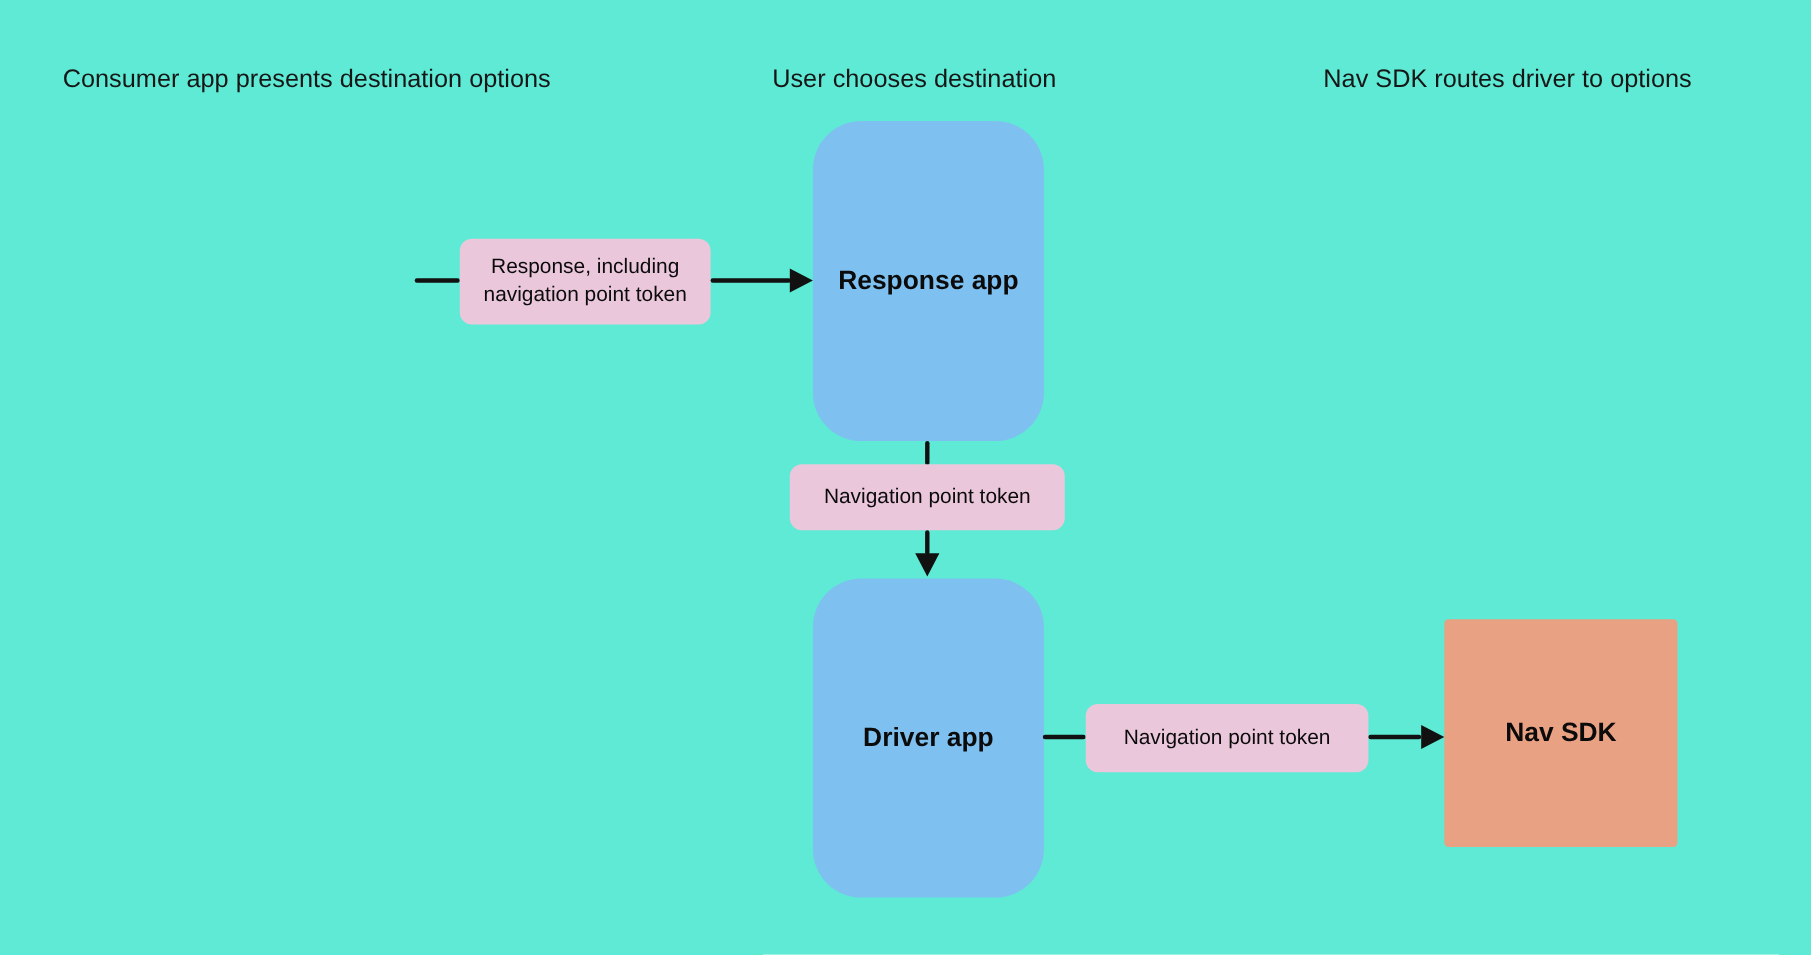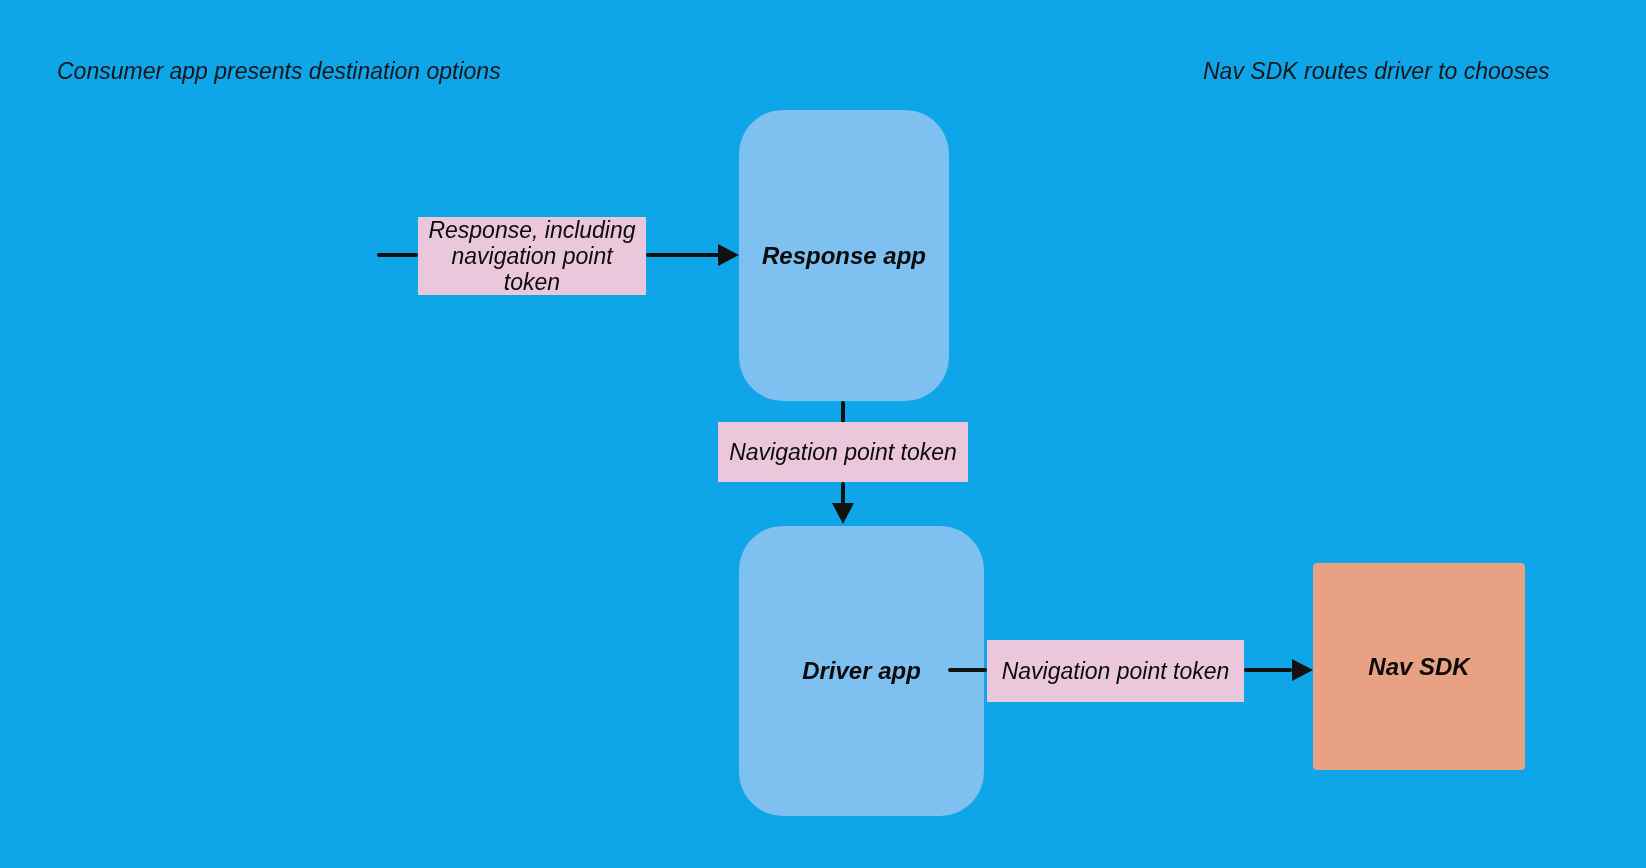--- a/index.html
+++ b/index.html
@@ -4,25 +4,24 @@
 <style>
   html, body {
     margin: 0;
     padding: 0;
     background: #ffffff;
   }
   .canvas {
     position: relative;
     width: 1646px;
     height: 868px;
-    background: #0ea5e9;
+    background: #5eead4;
     font-family: "Liberation Sans", sans-serif;
     color: #111111;
     overflow: hidden;
-    font-style: italic;
   }
   .phase-label {
     position: absolute;
     top: 57px;
     font-size: 23px;
     line-height: 28px;
     font-weight: 400;
     color: #161616;
     white-space: nowrap;
   }
@@ -31,32 +30,33 @@
     display: flex;
     align-items: center;
     justify-content: center;
     font-size: 24px;
     font-weight: 700;
     color: #0b0b0b;
     text-align: center;
   }
   .node--geocoding { left: 170px; top: 150px; width: 207px; height: 205px; border-radius: 42px; }
   .node--consumer  { left: 739px; top: 110px; width: 210px; height: 291px; border-radius: 44px; }
-  .node--driver    { left: 739px; top: 526px; width: 245px; height: 290px; border-radius: 44px; }
+  .node--driver    { left: 739px; top: 526px; width: 210px; height: 290px; border-radius: 44px; }
   .node--navsdk    { left: 1313px; top: 563px; width: 212px; height: 207px; border-radius: 4px; }
   .edge-label {
     position: absolute;
     display: flex;
     align-items: center;
     justify-content: center;
     text-align: center;
-    font-size: 23px;
+    font-size: 19px;
     line-height: 26px;
     font-weight: 400;
     color: #0b0b0b;
+    border-radius: 11px;
   }
   .edge-label--response { left: 418px; top: 217px; width: 228px; height: 78px; padding: 0 10px; box-sizing: border-box; }
   .edge-label--token2   { left: 718px; top: 422px; width: 250px; height: 60px; }
   .edge-label--token3   { left: 987px; top: 640px; width: 257px; height: 62px; }
   .h-line {
     position: absolute;
     height: 4px;
     background: #111111;
     border-radius: 2px;
   }
@@ -82,21 +82,22 @@
     border-right: 11px solid transparent;
     border-top: 21px solid #111111;
   }
 </style>
 </head>
 <body>
 
 <div class="canvas">
 
   <div class="phase-label" style="left:57px">Consumer app presents destination options</div>
-  <div class="phase-label" style="left:1203px">Nav SDK routes driver to chooses</div>
+  <div class="phase-label" style="left:702px">User chooses destination</div>
+  <div class="phase-label" style="left:1203px">Nav SDK routes driver to options</div>
 
   <div class="node node--consumer" style="background-color: rgb(126, 193, 240);">Response app</div>
   <div class="node node--driver" style="background-color: rgb(126, 193, 240);">Driver app</div>
   <div class="node node--navsdk" style="background-color: rgb(233, 161, 132);">Nav SDK</div>
 
   <div class="h-line" style="left:377px; top:253px; width:41px;"></div>
   <div class="edge-label edge-label--response" style="background-color: rgb(235, 199, 219);">Response, including navigation point token</div>
   <div class="h-line" style="left:646px; top:253px; width:73px;"></div>
   <div class="arrowhead-right" style="left:718px; top:244px;"></div>
 

